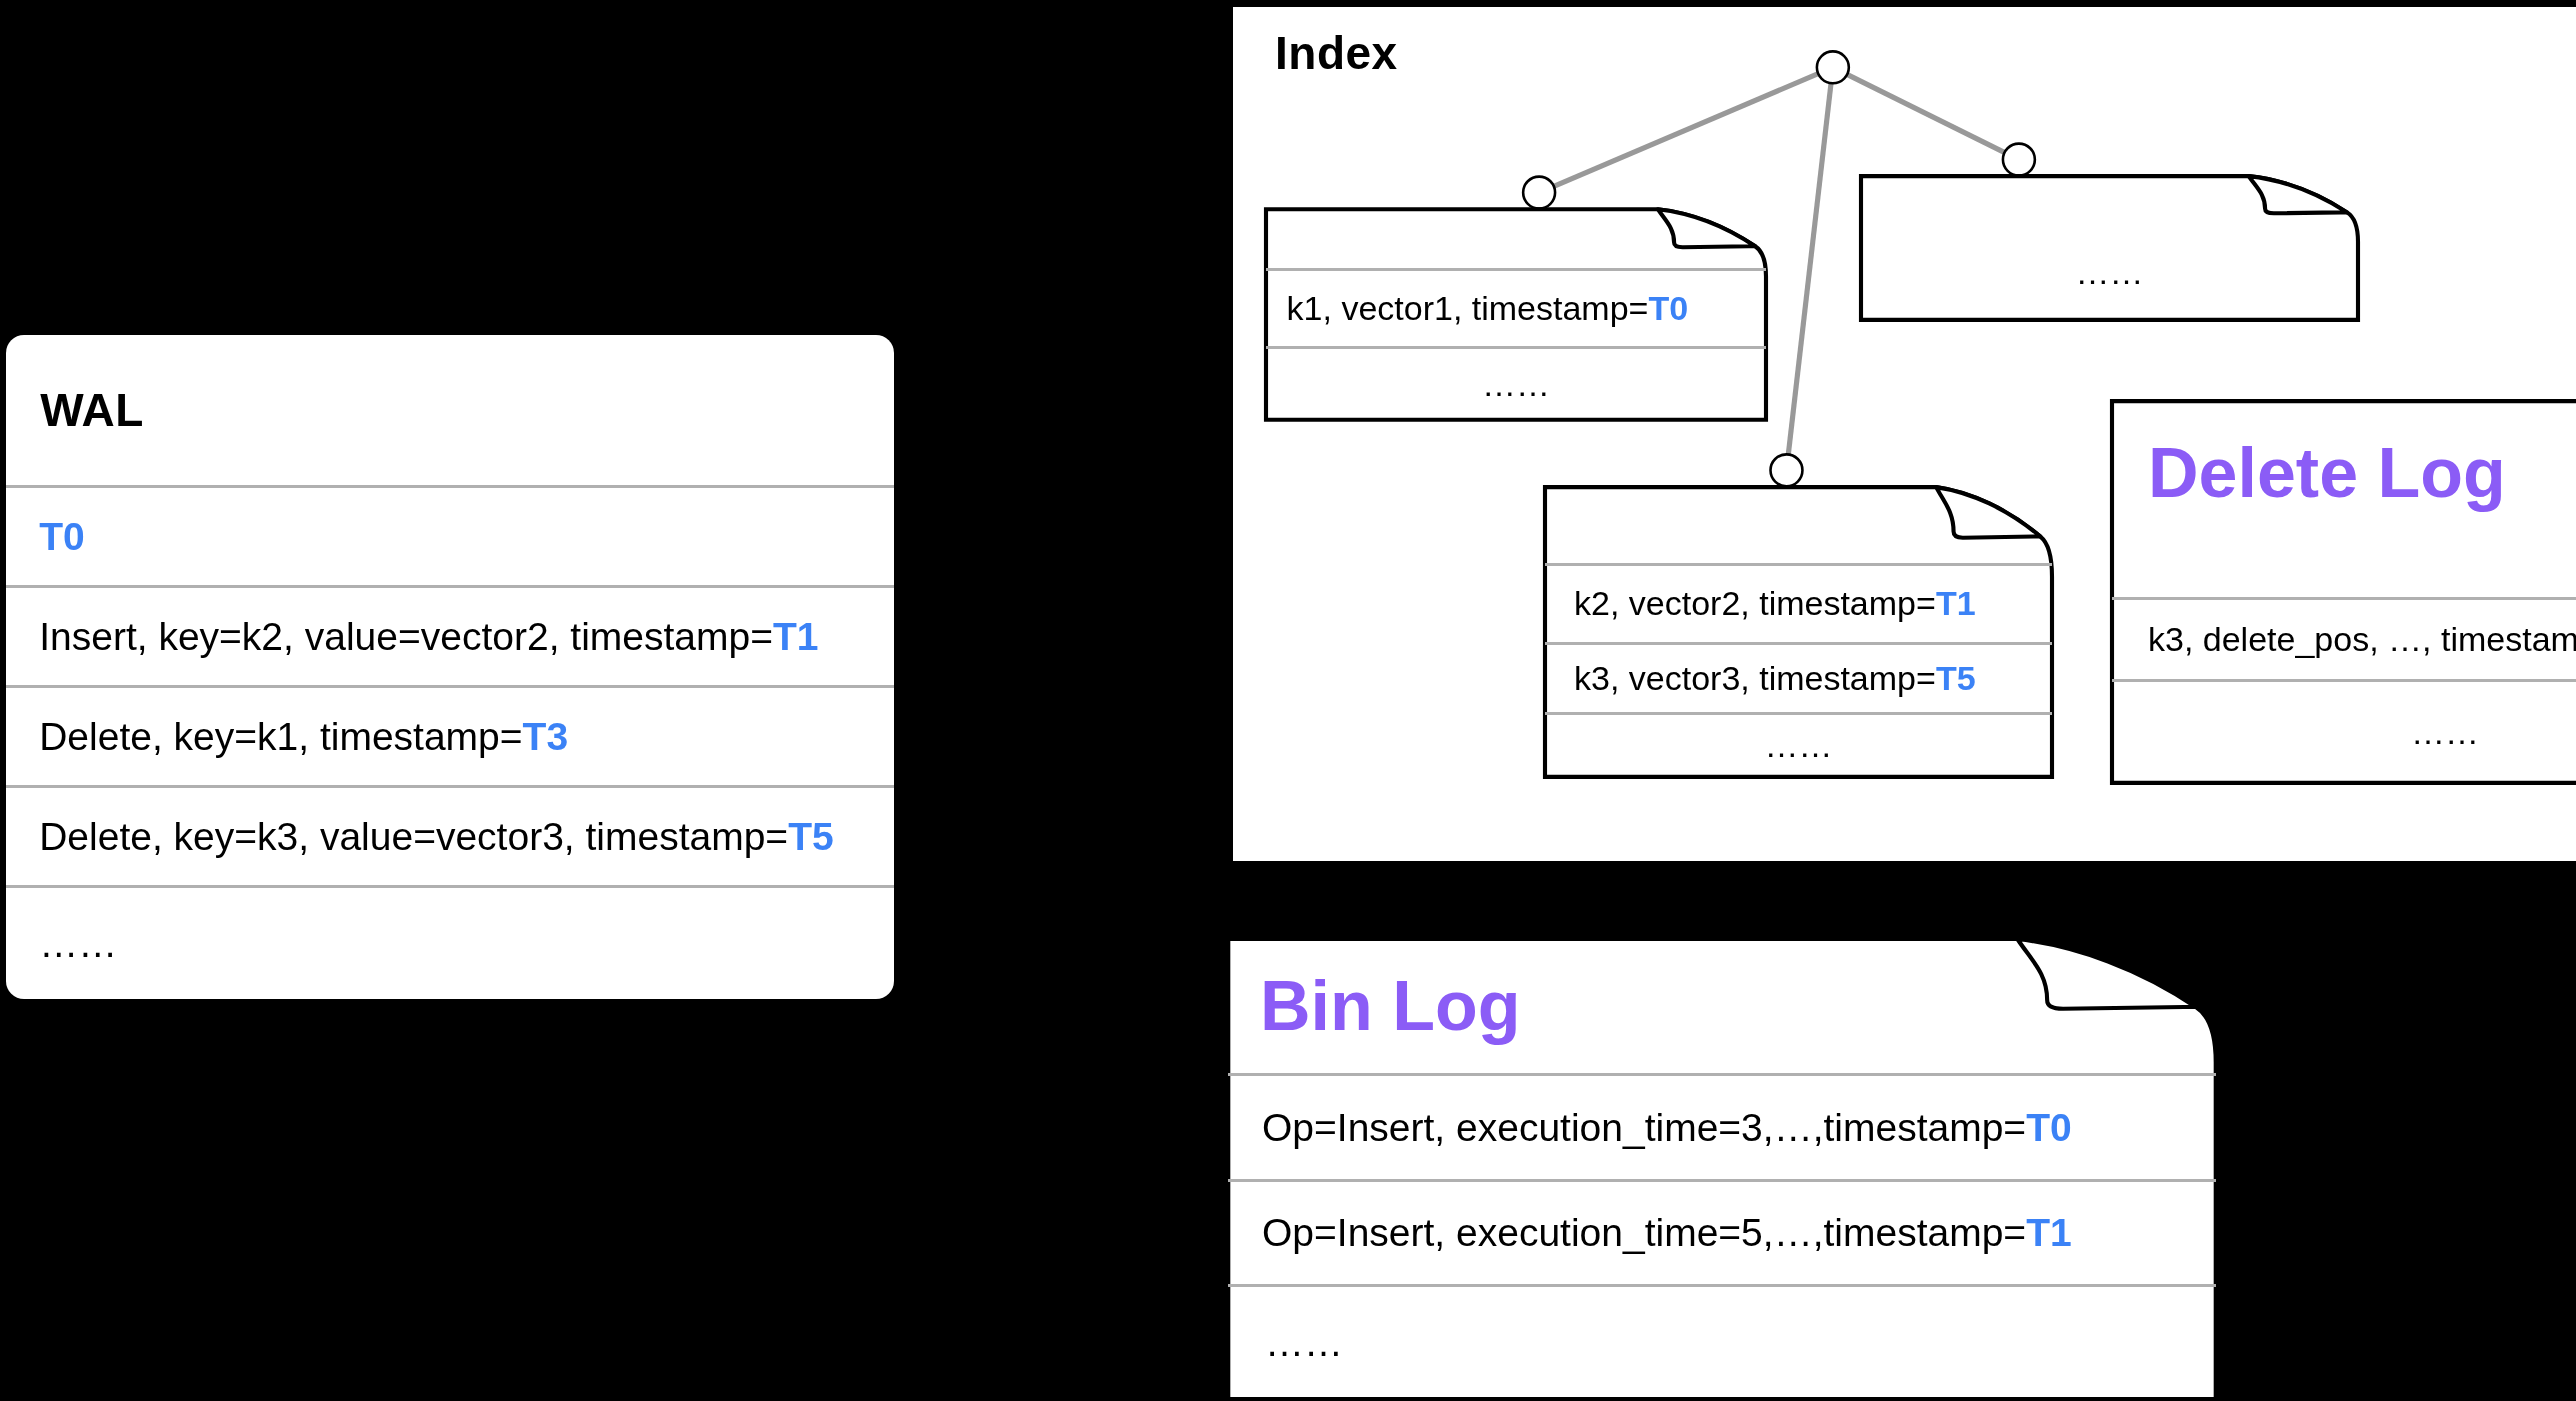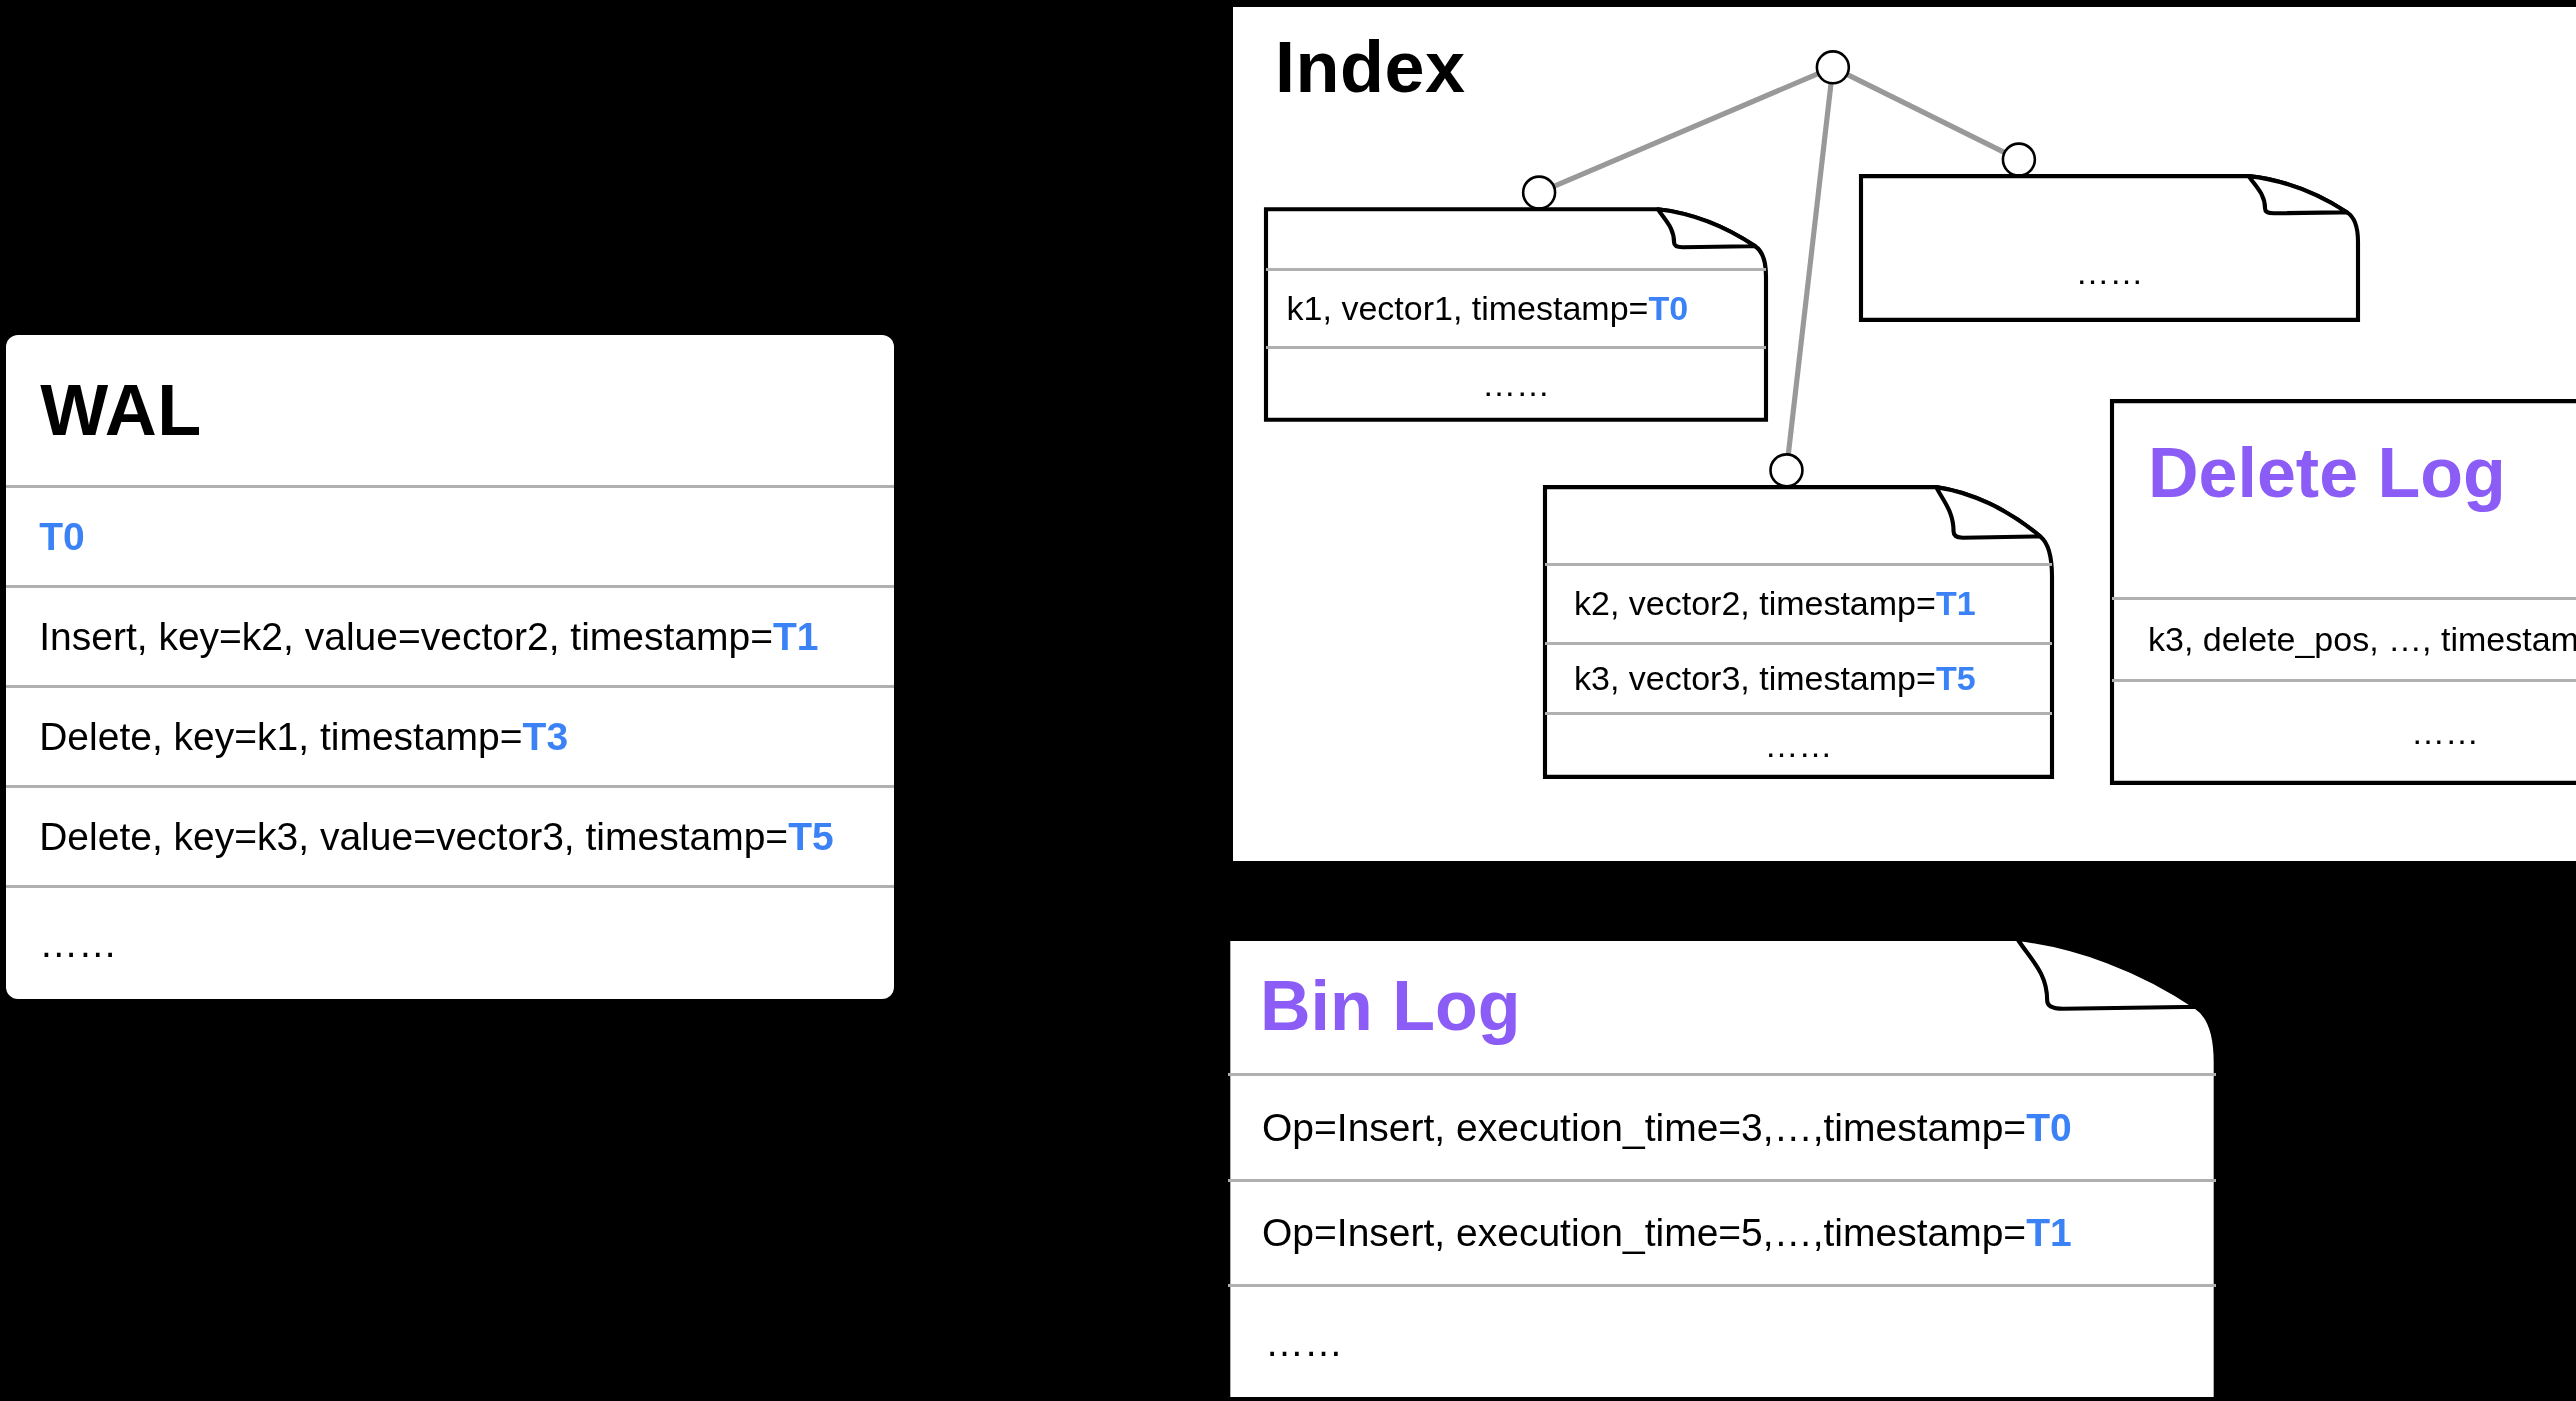--- a/index.html
+++ b/index.html
@@ -3,23 +3,23 @@
 <meta charset="utf-8">
 <style>
   html,body{margin:0;padding:0;background:#000;}
   body{
     width:2817px;height:1402px;position:relative;overflow:hidden;
     font-family:"Liberation Sans","DejaVu Sans",sans-serif;
     -webkit-font-smoothing:antialiased;
   }
   .panel{position:absolute;background:#fff;}
   
-  #wal{left:6.2px;top:335px;width:888px;height:664px;border-radius:12px;display:flex;flex-direction:column;}
+  #wal{left:6.2px;top:335px;width:888px;height:664px;border-radius:18px;display:flex;flex-direction:column;}
   #wal .box-header{height:150px;flex:none;display:flex;align-items:center;}
-  .big-title{font-size:72px;font-weight:bold;color:#000;letter-spacing:0.5px;}
+  .big-title{font-size:46px;font-weight:bold;color:#000;letter-spacing:0.5px;}
   #wal .big-title{padding-left:34px;}
   .lrow{flex:none;border-top:3.6px solid #b0b0b0;display:flex;align-items:center;font-size:39px;color:#000;white-space:nowrap;}
   #wal .lrow{padding-left:33px;}
   #wal .lrow.r1,#wal .lrow.r4{height:97px;}
   #wal .lrow.r2,#wal .lrow.r3{height:97px;}
   #wal .lrow.rdots{flex:1;}
   .ts{font-weight:bold;color:#3b82f6;}
   
   #index{left:1233px;top:6.7px;width:1579px;height:854px;}
   #index .big-title{position:absolute;left:42px;top:19.6px;}

